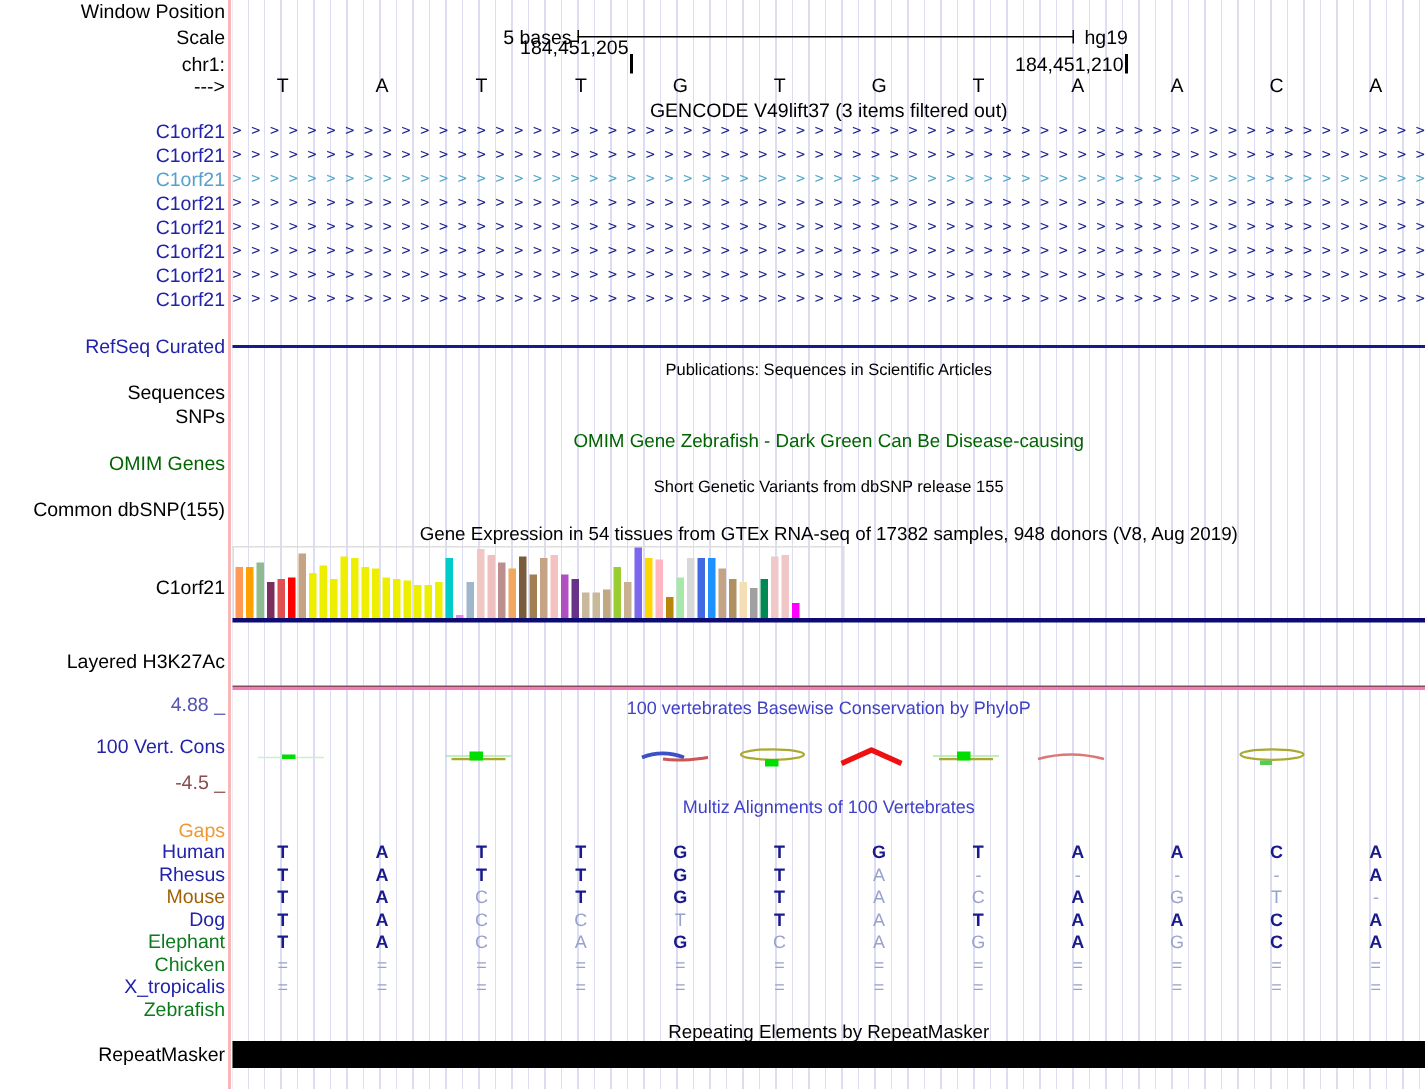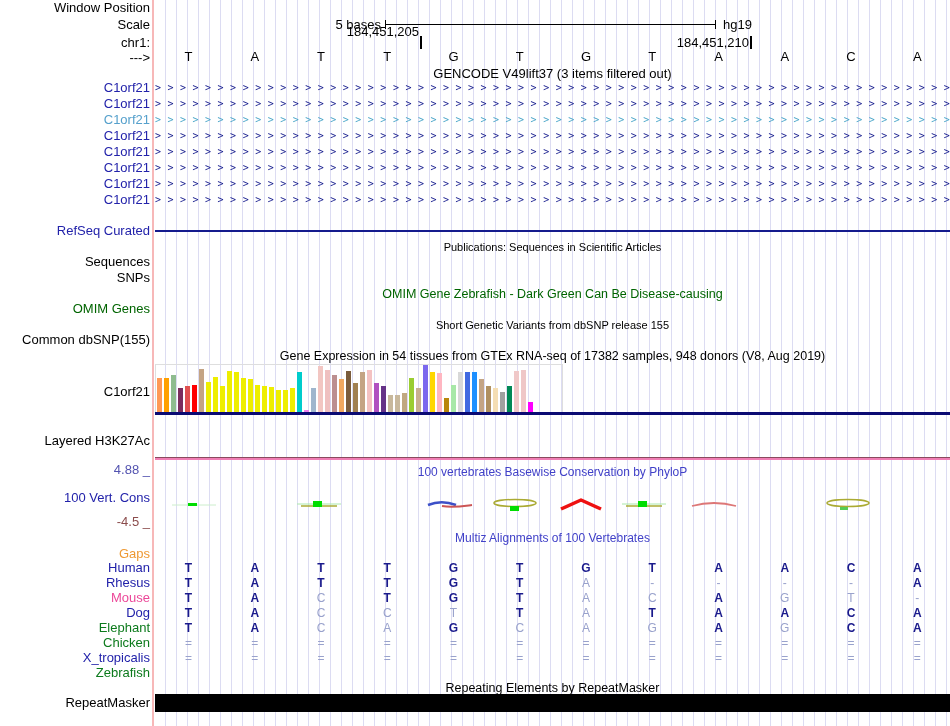--- a/index.html
+++ b/index.html
@@ -289,19 +289,19 @@
     <div class="lbl" style="top: 97px; color: rgb(34, 34, 170);">C1orf21</div>
     <div class="lbl" style="top: 113px; color: rgb(85, 160, 204);">C1orf21</div>
     <div class="lbl" style="top: 129px; color: rgb(34, 34, 170);">C1orf21</div>
     <div class="lbl" style="top: 145px; color: rgb(34, 34, 170);">C1orf21</div>
     <div class="lbl" style="top: 161px; color: rgb(34, 34, 170);">C1orf21</div>
     <div class="lbl" style="top: 177px; color: rgb(34, 34, 170);">C1orf21</div>
     <div class="lbl" style="top: 193px; color: rgb(34, 34, 170);">C1orf21</div>
     <div class="lbl" style="top: 547px; color: rgb(238, 153, 51);">Gaps</div>
     <div class="lbl" style="top: 561px; color: rgb(34, 34, 170);">Human</div>
     <div class="lbl" style="top: 576px; color: rgb(34, 34, 170);">Rhesus</div>
-    <div class="lbl" style="top: 591px; color: #ec4899;">Mouse</div>
+    <div class="lbl" style="top: 591px; color: #a16207;">Mouse</div>
     <div class="lbl" style="top: 606px; color: rgb(34, 34, 170);">Dog</div>
     <div class="lbl" style="top: 621px; color: rgb(12, 122, 28);">Elephant</div>
     <div class="lbl" style="top: 636px; color: rgb(12, 122, 28);">Chicken</div>
     <div class="lbl" style="top: 651px; color: rgb(34, 34, 170);">X_tropicalis</div>
     <div class="lbl" style="top: 666px; color: rgb(12, 122, 28);">Zebrafish</div>
   </div>
 
 </body></html>

